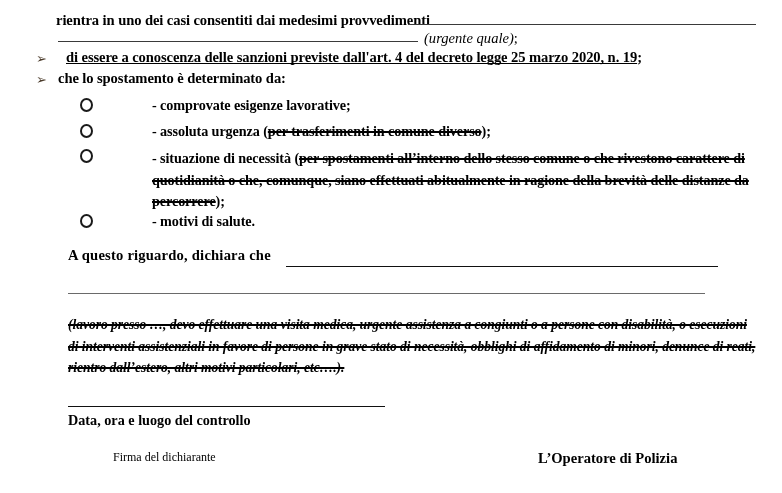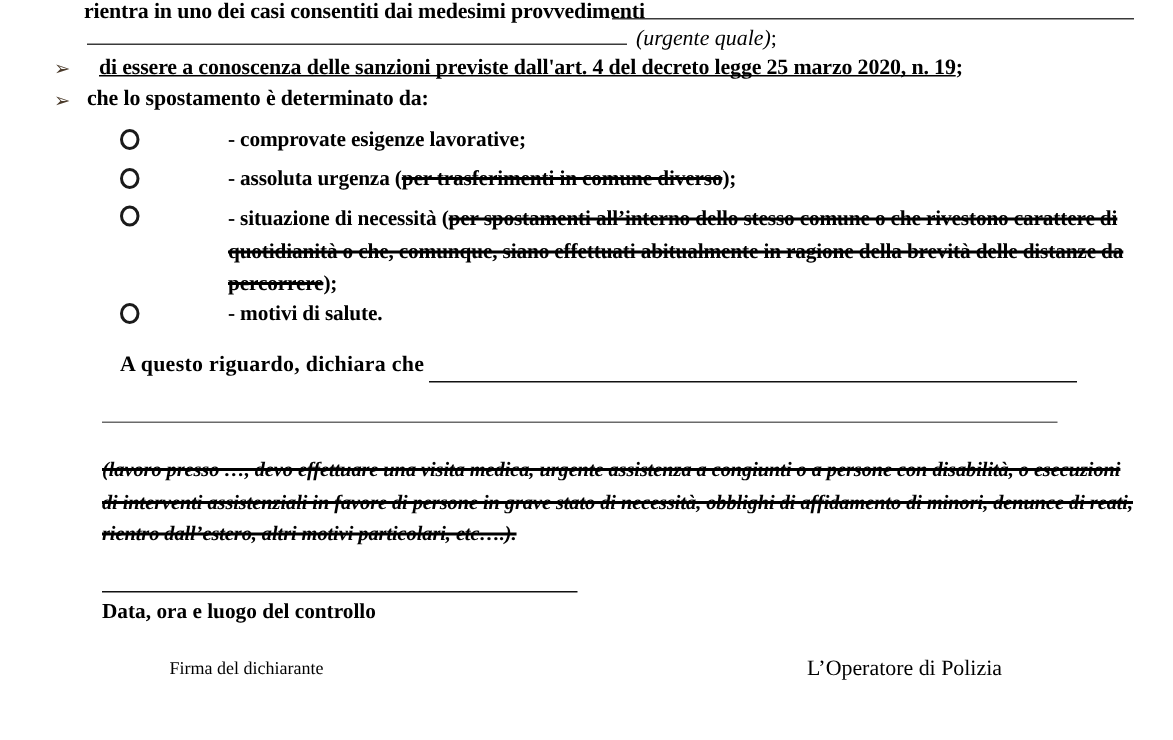--- a/index.html
+++ b/index.html
@@ -11,21 +11,21 @@
     width: 782px;
     height: 493px;
     position: relative;
     font-family: "Liberation Serif", "DejaVu Serif", serif;
     color: #000000;
     overflow: hidden;
   }
 
   .page {
     position: absolute;
-    left: 0; top: 0;
+    left: 0; top: 12px;
     width: 782px;
     height: 358px;
   }
 
   
   .abs { position: absolute; }
   .strike {
     text-decoration: line-through;
     text-decoration-thickness: 1.6px;
     text-decoration-color: #000;
@@ -117,21 +117,20 @@
   
   #opt-necessita { text-indent: 0; }
 
   
   #txt-riguardo {
     left: 68px; top: 235px;
     font-size: 14.6px;
     font-weight: bold;
     white-space: nowrap;
     letter-spacing: 0.2px;
-    margin-left: 12px;
   }
   #rule-dichiara-1 {
     left: 286px; top: 254px;
     width: 432px; height: 0;
     border-top: 1.4px solid #111111;
   }
   #rule-dichiara-2 {
     left: 68px; top: 281px;
     width: 637px; height: 0;
     border-top: 1px solid #6a6a6a;
@@ -162,21 +161,21 @@
   }
   #txt-firma {
     left: 113px; top: 438px;
     font-size: 12px;
     font-weight: normal;
     white-space: nowrap;
   }
   #txt-operatore {
     left: 538px; top: 438px;
     font-size: 14.6px;
-    font-weight: normal;
+    font-weight: bold;
     white-space: nowrap;
   }
 </style>
 </head>
 <body>
 
 <div class="page">
 
   <div class="abs" id="line-rientra">rientra in uno dei casi consentiti dai medesimi provvedimenti</div>
   <div class="abs" id="rule-provvedimenti"></div>

